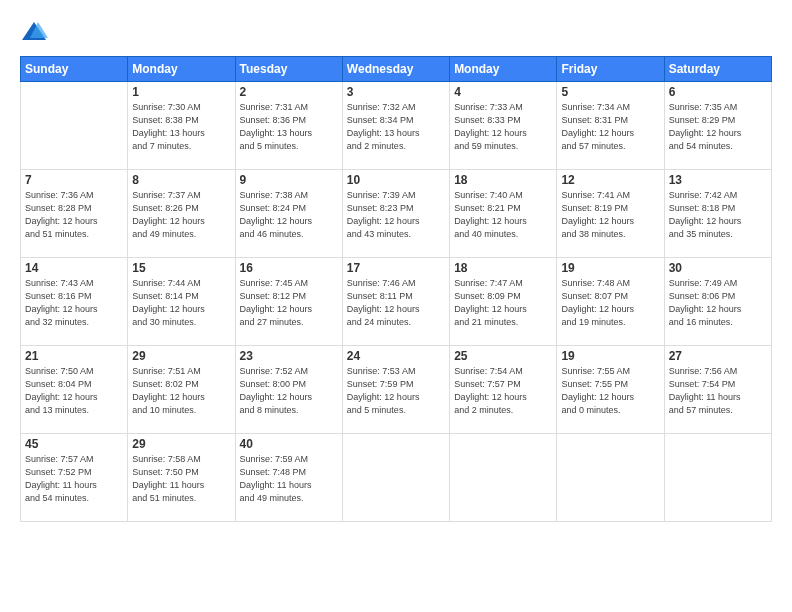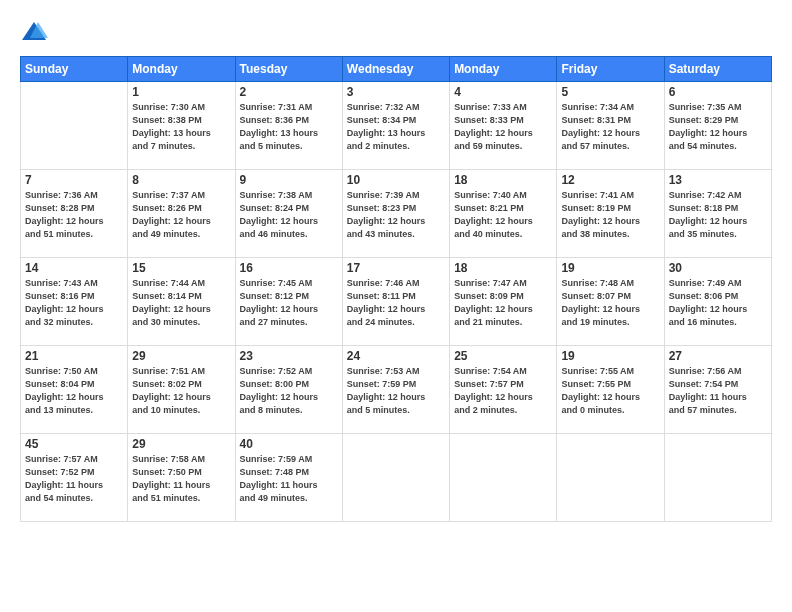--- a/index.html
+++ b/index.html
@@ -87,21 +87,20 @@
       font-size: 12px;
       font-weight: bold;
       color: #333;
       display: block;
       margin-bottom: 2px;
     }
     .day-info {
       color: #444;
       line-height: 1.45;
       font-size: 9px;
-      font-weight: bold;
     }
   </style>
 </head>
 <body>
 
 <div class="page">
   <div class="header-row">
     <div class="logo">
       <svg class="logo-icon" viewBox="0 0 28 28" xmlns="http://www.w3.org/2000/svg">
         <polygon points="14,4 26,22 2,22" fill="#1565c0"></polygon>

